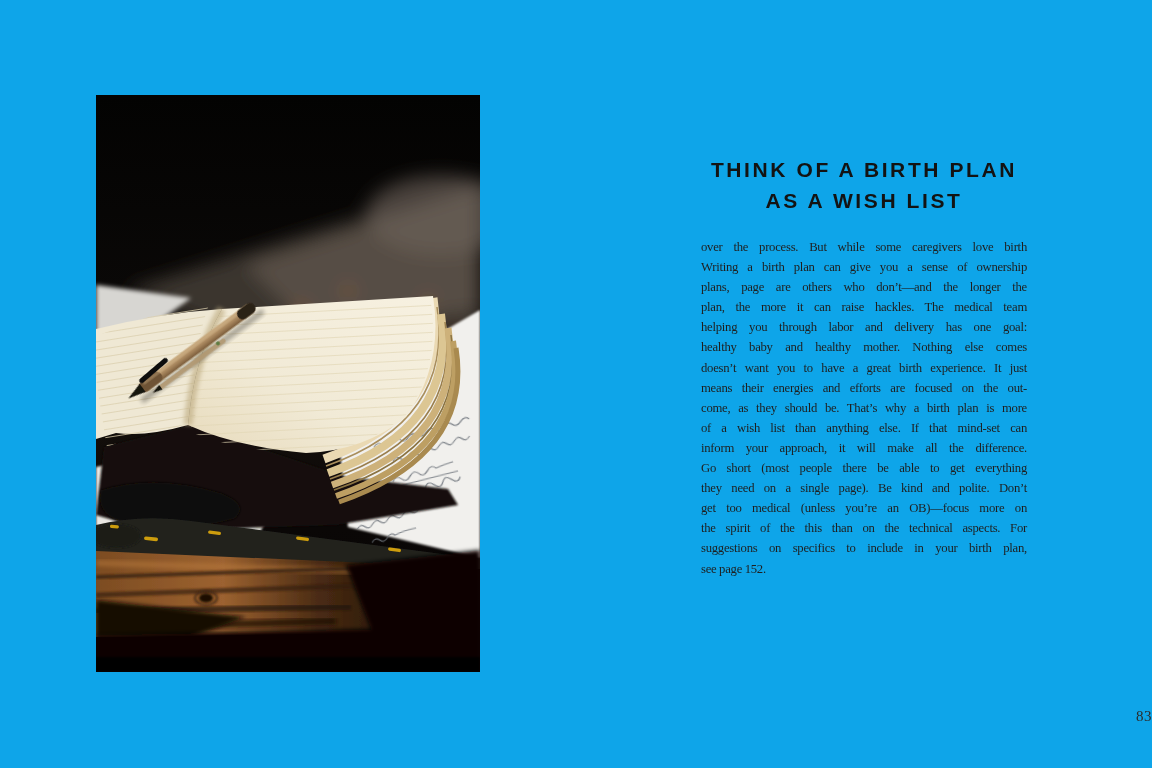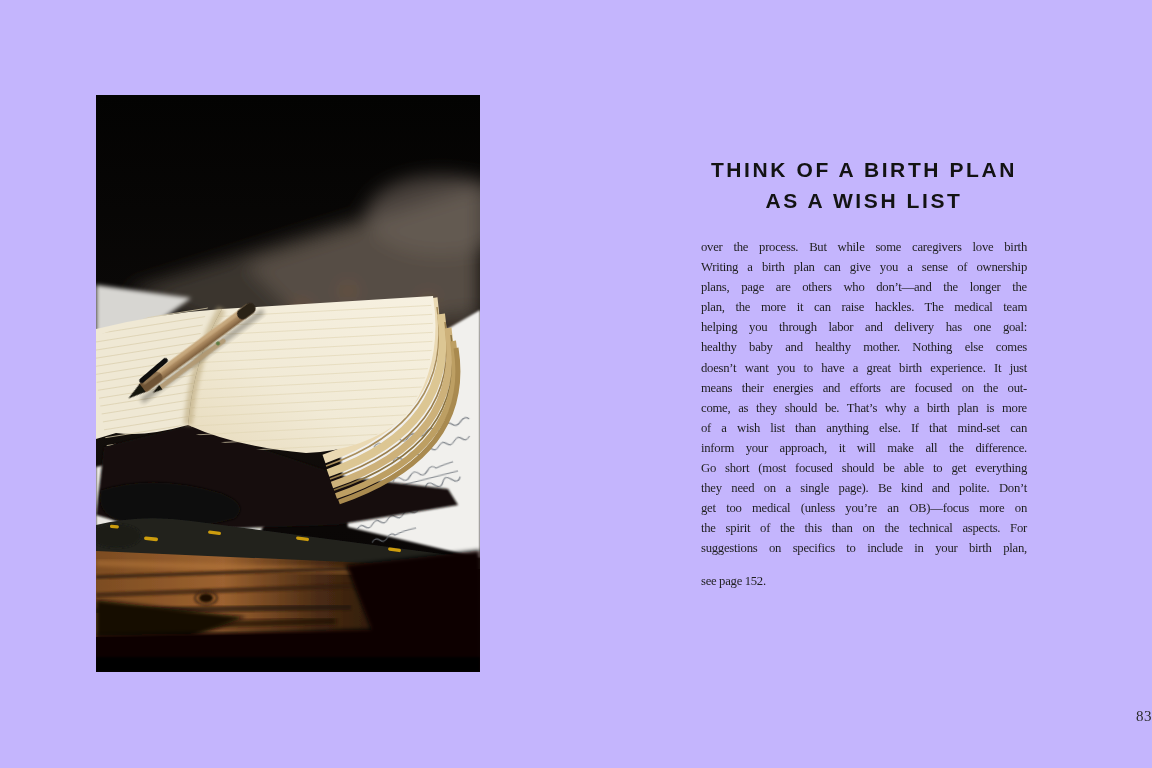--- a/index.html
+++ b/index.html
@@ -1,32 +1,32 @@
 <!DOCTYPE html>
 <html><head>
 <meta charset="utf-8">
 <style>
   html,body{margin:0;padding:0;background:#ffffff;}
   body{width:1152px;height:768px;overflow:hidden;font-family:"Liberation Serif",serif;}
-  .spread{position:relative;width:1152px;height:768px;background:#c4b5fd;}
+  .spread{position:relative;width:1152px;height:768px;background:#0ea5e9;}
 
   
   .photo{position:absolute;left:96px;top:95px;width:384px;height:577px;margin:0;overflow:hidden;background:#050404;}
   .photo svg{display:block;width:100%;height:100%;}
 
   
   .right-col{position:absolute;left:576px;top:0;width:576px;height:768px;}
   .heading{position:absolute;top:140px;left:0;right:0;text-align:center;
            font-family:"Liberation Sans",sans-serif;font-weight:700;
            font-size:21px;line-height:31px;letter-spacing:2.6px;color:#131313;}
   .bodytext{position:absolute;top:237px;left:125px;width:326px;
             font-size:12.7px;line-height:20.1px;color:#1f1f1f;
             letter-spacing:-0.25px;word-spacing:-0.3px;}
   .bodytext .line{text-align:justify;text-align-last:justify;white-space:nowrap;}
-  .bodytext .line.last{text-align-last:left;margin-top:12px;}
+  .bodytext .line.last{text-align-last:left;}
   .folio{position:absolute;top:708px;left:0;right:0;text-align:right;
          font-size:15px;color:#2b2b2b;letter-spacing:0.5px;}
 </style>
 </head>
 <body>
 
 <div class="spread">
 
   <figure class="photo" aria-label="Open blank notebook with a wooden pen lying across its pages, resting on another open notebook filled with handwriting, on a rustic dark wooden table">
     <svg viewBox="0 0 384 577" preserveAspectRatio="none">
@@ -226,21 +226,21 @@
         <div class="line">Writing a birth plan can give you a sense of ownership</div>
         <div class="line">plans, page are others who don’t—and the longer the</div>
         <div class="line">plan, the more it can raise hackles. The medical team</div>
         <div class="line">helping you through labor and delivery has one goal:</div>
         <div class="line">healthy baby and healthy mother. Nothing else comes</div>
         <div class="line">doesn’t want you to have a great birth experience. It just</div>
         <div class="line">means their energies and efforts are focused on the out-</div>
         <div class="line">come, as they should be. That’s why a birth plan is more</div>
         <div class="line">of a wish list than anything else. If that mind-set can</div>
         <div class="line">inform your approach, it will make all the difference.</div>
-        <div class="line">Go short (most focused should be able to get everything</div>
+        <div class="line">Go short (most people there be able to get everything</div>
         <div class="line">they need on a single page). Be kind and polite. Don’t</div>
         <div class="line">get too medical (unless you’re an OB)—focus more on</div>
         <div class="line">the spirit of the this than on the technical aspects. For</div>
         <div class="line">suggestions on specifics to include in your birth plan,</div>
         <div class="line last">see page 152.</div>
       </div>
     <div class="folio">83</div>
   </div>
 
 </div>

